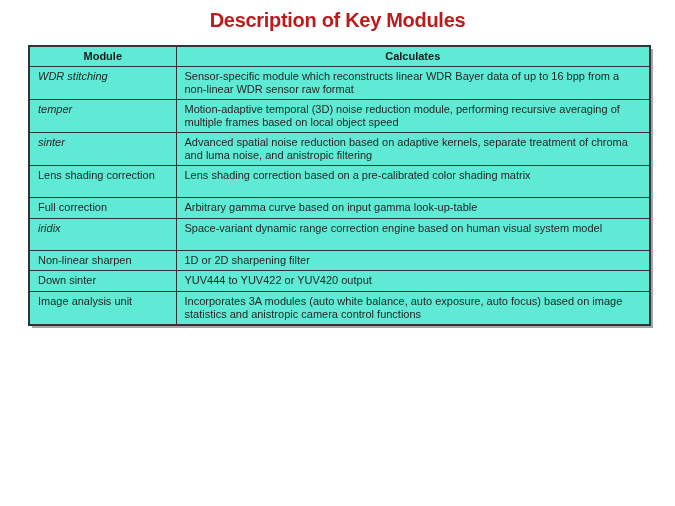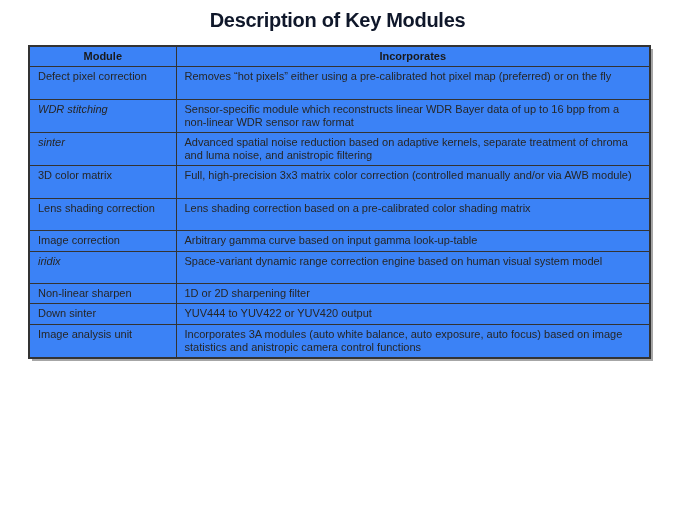--- a/index.html
+++ b/index.html
@@ -13,31 +13,31 @@
     overflow: hidden;
   }
   .page-title {
     position: absolute;
     top: 9px;
     left: 0;
     width: 675px;
     text-align: center;
     font-size: 20px;
     font-weight: bold;
-    color: #0f172a;
+    color: #b91c1c;
     letter-spacing: -0.3px;
   }
   table.modules {
     position: absolute;
     left: 28px;
     top: 45px;
     width: 621px;
     border-collapse: collapse;
     table-layout: fixed;
-    background: #3b82f6;
+    background: #5eead4;
     border: 2px solid #333333;
     box-shadow: 3px 3px 0 -1px #a6a6a6;
   }
   table.modules td, table.modules th {
     border: 1px solid #333333;
     vertical-align: top;
     font-size: 11px;
     line-height: 13.5px;
     padding: 3px 7px 2px 8px;
     color: #262626;
@@ -67,44 +67,40 @@
 <h1 class="page-title">Description of Key Modules</h1>
 
 <table class="modules">
   <colgroup>
     <col class="c-module">
     <col class="c-desc">
   </colgroup>
   <tbody>
       <tr class="hdr">
     <th>Module</th>
-    <th>Incorporates</th>
-  </tr>
-  <tr class="h33">
-    <td class="module-cell">Defect pixel correction</td>
-    <td class="desc-cell">Removes “hot pixels” either using a pre-calibrated hot pixel map (preferred) or on the fly</td>
+    <th>Calculates</th>
   </tr>
   <tr class="h32">
     <td class="module-cell em">WDR stitching</td>
     <td class="desc-cell">Sensor-specific module which reconstructs linear WDR Bayer data of up to 16 bpp from a non-linear WDR sensor raw format</td>
   </tr>
   <tr class="h32">
+    <td class="module-cell em">temper</td>
+    <td class="desc-cell">Motion-adaptive temporal (3D) noise reduction module, performing recursive averaging of multiple frames based on local object speed</td>
+  </tr>
+  <tr class="h32">
     <td class="module-cell em">sinter</td>
     <td class="desc-cell">Advanced spatial noise reduction based on adaptive kernels, separate treatment of chroma and luma noise, and anistropic filtering</td>
-  </tr>
-  <tr class="h33">
-    <td class="module-cell">3D color matrix</td>
-    <td class="desc-cell">Full, high-precision 3x3 matrix color correction (controlled manually and/or via AWB module)</td>
   </tr>
   <tr class="h32">
     <td class="module-cell">Lens shading correction</td>
     <td class="desc-cell">Lens shading correction based on a pre-calibrated color shading matrix</td>
   </tr>
   <tr class="h21">
-    <td class="module-cell">Image correction</td>
+    <td class="module-cell">Full correction</td>
     <td class="desc-cell">Arbitrary gamma curve based on input gamma look-up-table</td>
   </tr>
   <tr class="h32">
     <td class="module-cell em">iridix</td>
     <td class="desc-cell">Space-variant dynamic range correction engine based on human visual system model</td>
   </tr>
   <tr class="h20">
     <td class="module-cell">Non-linear sharpen</td>
     <td class="desc-cell">1D or 2D sharpening filter</td>
   </tr>

